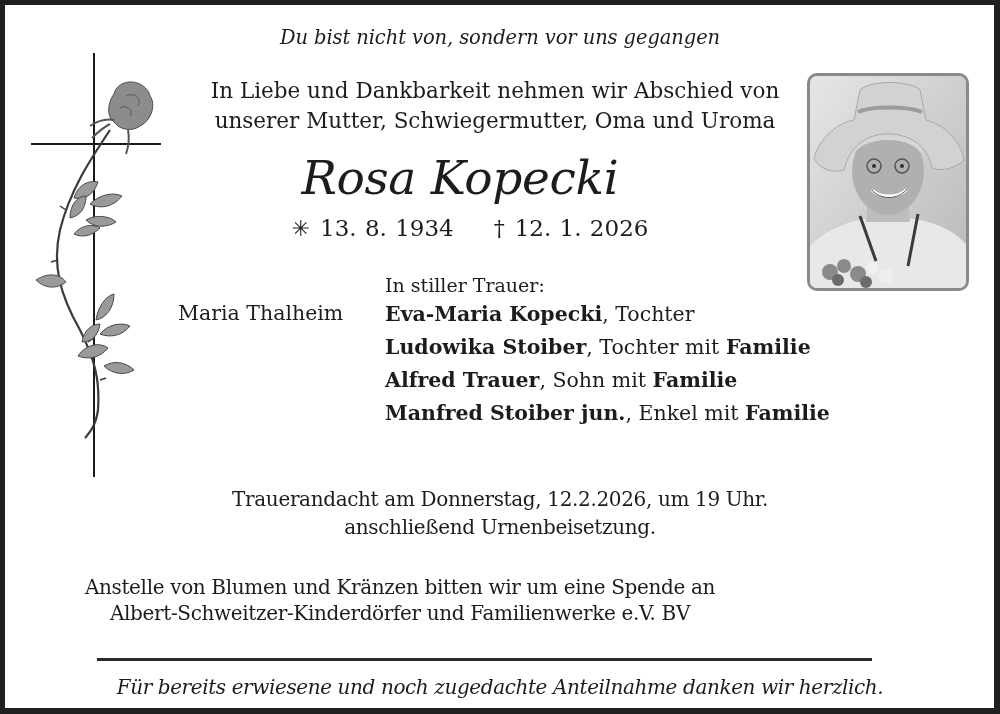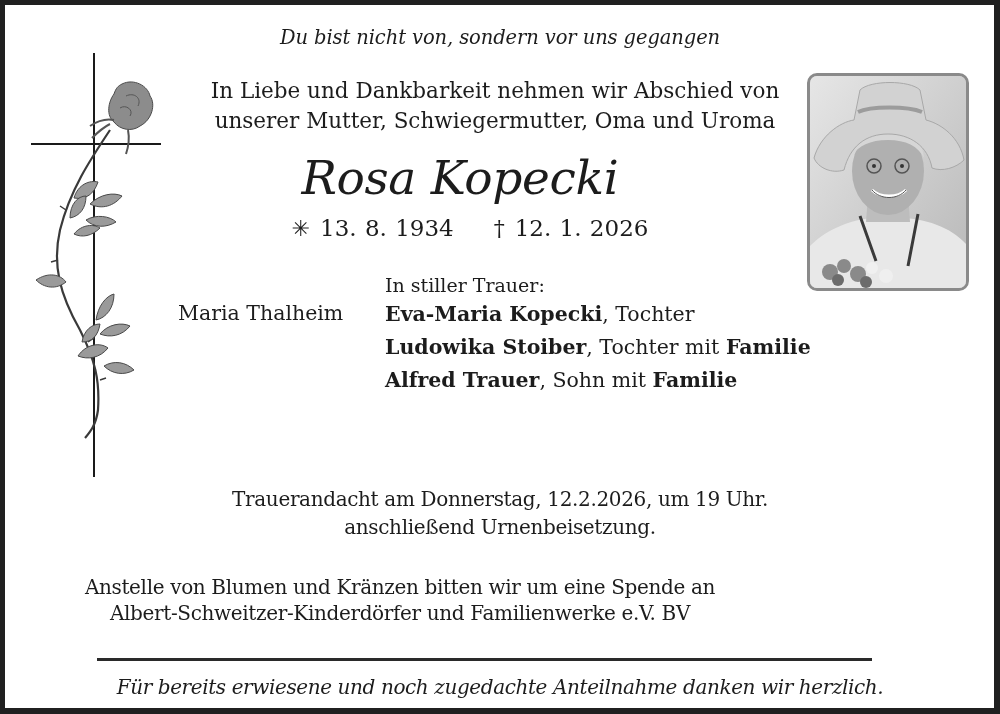--- a/index.html
+++ b/index.html
@@ -125,20 +125,21 @@
     </g>
   </svg>
 </div>
 
 <div class="abs mourn-head">In stiller Trauer:</div>
 <div class="abs place">Maria Thalheim</div>
 <div class="abs mourners">
   <div class="row"><b>Eva-Maria Kopecki</b><span>, Tochter</span><b></b></div>
   <div class="row"><b>Ludowika Stoiber</b><span>, Tochter mit </span><b>Familie</b></div>
   <div class="row"><b>Alfred Trauer</b><span>, Sohn mit </span><b>Familie</b></div>
+  <div class="row"><b>Manfred Stoiber jun.</b><span>, Enkel mit </span><b>Familie</b></div>
 </div>
 
 <div class="abs services center">
   <div>Trauerandacht am Donnerstag, 12.2.2026, um 19 Uhr.</div>
   <div>anschließend Urnenbeisetzung.</div>
 </div>
 
 <div class="abs donation center">
   <div>Anstelle von Blumen und Kränzen bitten wir um eine Spende an</div>
   <div>Albert-Schweitzer-Kinderdörfer und Familienwerke e.V. BV</div>

